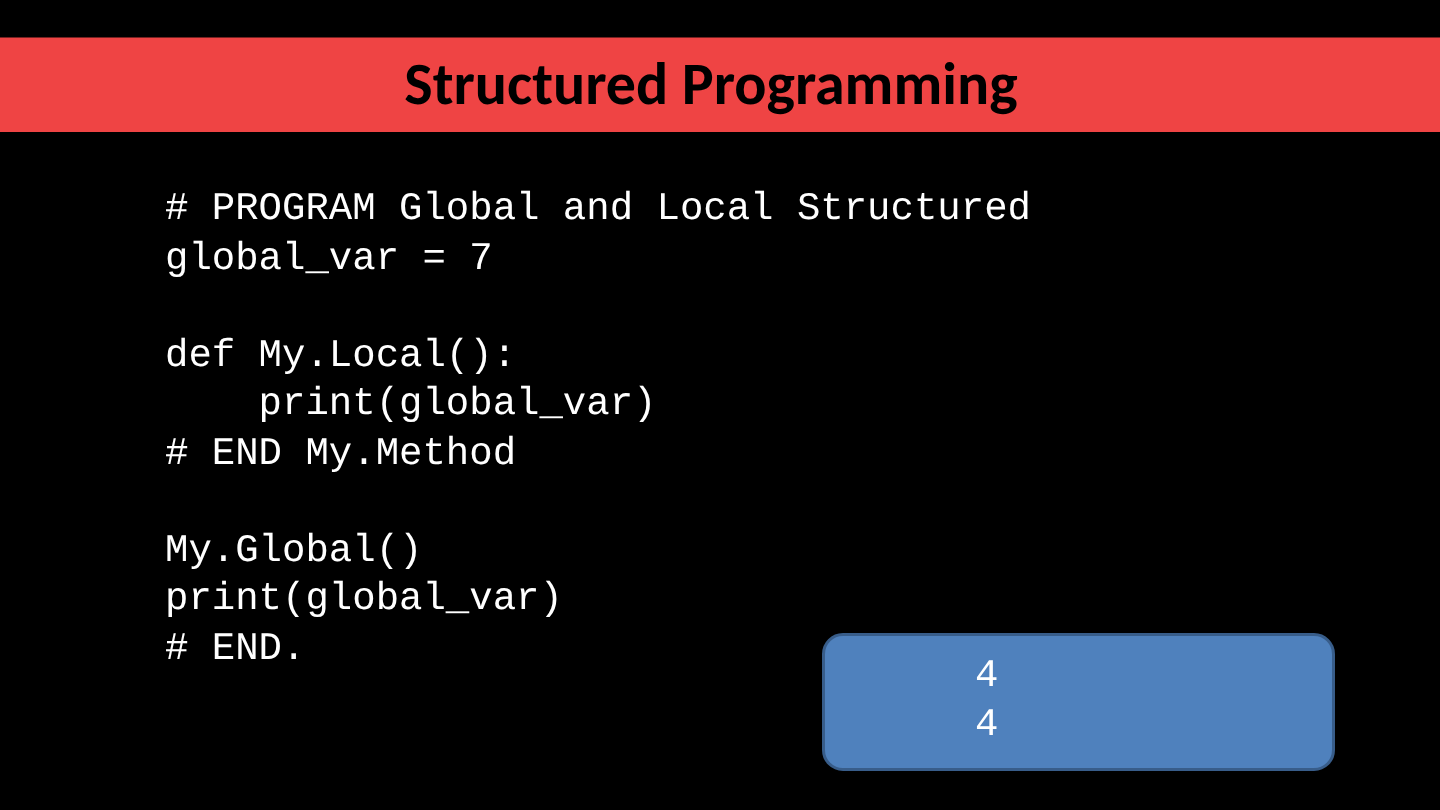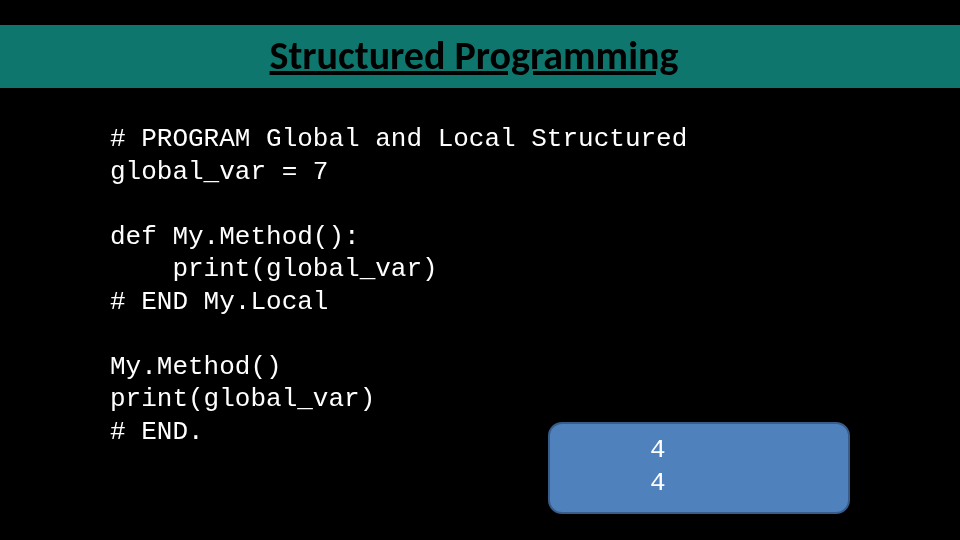--- a/index.html
+++ b/index.html
@@ -13,46 +13,45 @@
   }
   .slide {
     position: relative;
     width: 960px;
     height: 540px;
     box-sizing: border-box;
   }
   .title {
     font-family: Calibri, "Segoe UI", Arial, sans-serif;
     color: #000;
-    background: #0f766e;
+    background: #ef4444;
     font-size: 40px;
     text-align: center;
     padding: 6px 12px 8px 0;
     width: 100%;
     box-sizing: border-box;
     margin: 0;
     position: absolute;
     top: 25px;
     left: 0;
-    text-decoration: underline;
   }
   .code-block {
     position: absolute;
     left: 110px;
     top: 123px;
     color: #fff;
     font-size: 26px;
     line-height: 1.25;
     white-space: pre;
   }
   .output-box {
     position: absolute;
     left: 548px;
     top: 422px;
-    width: 302px;
+    width: 342px;
     height: 92px;
     background: #4F81BD;
     border: 2px solid #385D8A;
     border-radius: 14px;
     box-sizing: border-box;
     color: #fff;
     font-size: 26px;
     line-height: 1.25;
     padding: 10px 0 0 100px;
     white-space: pre;
@@ -61,24 +60,24 @@
 </head>
 <body>
 
 <div class="slide">
 
   <h1 class="title">Structured Programming</h1>
 
   <div class="code-block"><span># PROGRAM Global and Local Structured</span>
 <span>global_var = 7</span>
 <span></span>
-<span>def My.Method():</span>
+<span>def My.Local():</span>
 <span>    print(global_var)</span>
-<span># END My.Local</span>
+<span># END My.Method</span>
 <span></span>
-<span>My.Method()</span>
+<span>My.Global()</span>
 <span>print(global_var)</span>
 <span># END.</span></div>
 
   <div class="output-box"><span>4</span>
 <span>4</span></div>
 
 </div>
 
 </body></html>

